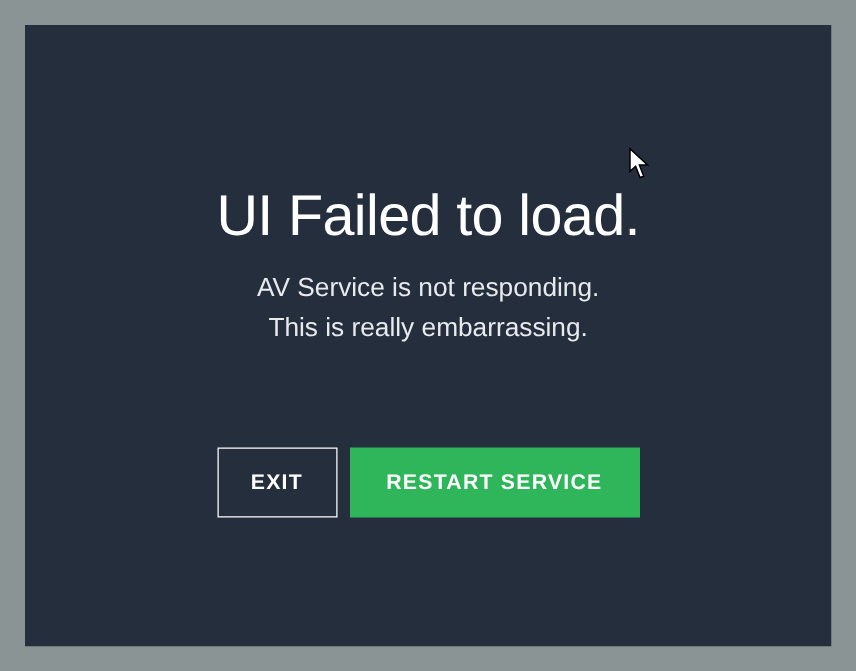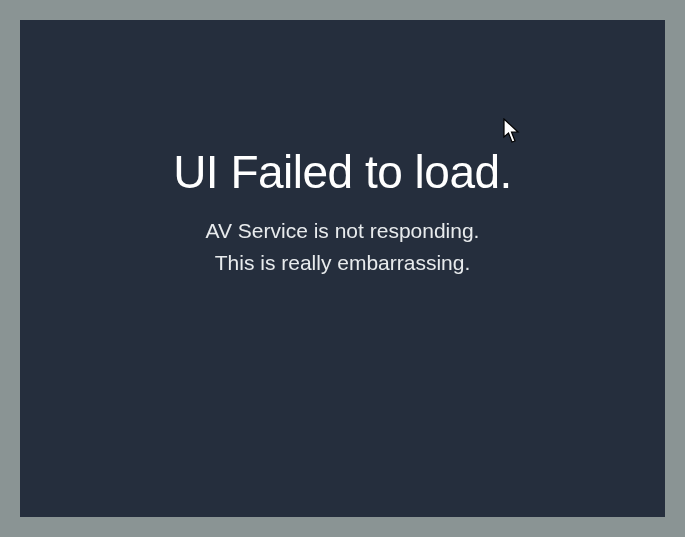--- a/index.html
+++ b/index.html
@@ -78,17 +78,21 @@
   </style>
 </head>
 <body>
 
 <div class="dialog">
   <h1 class="title">UI Failed to load.</h1>
   <div class="subtitle-block">
     <div class="subtitle">AV Service is not responding.</div>
     <div class="subtitle">This is really embarrassing.</div>
   </div>
+  <div class="button-row">
+    <button class="btn btn-exit">EXIT</button>
+    <button class="btn btn-restart">RESTART SERVICE</button>
+  </div>
 </div>
 
 <svg class="cursor" width="18" height="26" viewBox="0 0 18 26">
   <path d="M 1 1 L 1 19 L 5.5 15 L 9 24 L 12 23 L 8.5 14 L 15 14 Z" fill="#ffffff" stroke="#000000" stroke-width="1.2"></path>
 </svg>
 
 </body></html>

